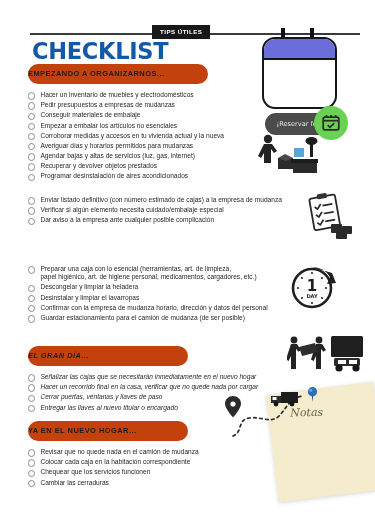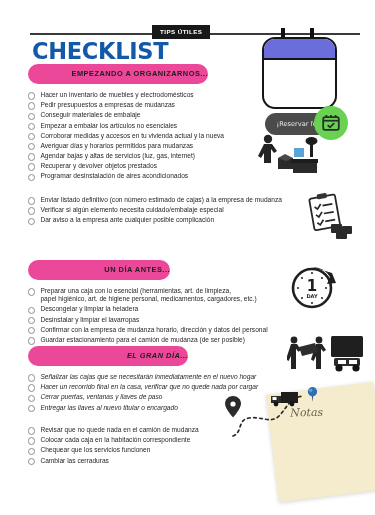--- a/index.html
+++ b/index.html
@@ -26,23 +26,23 @@
   
   .checklist-title {
     position: absolute; left: 32px; top: 38px;
     font-size: 22.5px; font-weight: bold; letter-spacing: -.3px;
     color: #1459a8; font-family: "DejaVu Sans", sans-serif;
   }
 
   
   .section { position: absolute; left: 28px; }
   .pill {
-    display: inline-block; background: #ec4899; color: #1d1d1f;
+    display: inline-block; background: #c2410c; color: #1d1d1f;
     border-radius: 11px; font-size: 7.4px; font-weight: bold;
-    letter-spacing: .5px; padding: 5.5px 0 6px; text-align: right;
+    letter-spacing: .5px; padding: 5.5px 0 6px; text-align: left;
   }
   .items { margin-top: 7px; }
   .item { display: flex; align-items: flex-start; margin-bottom: 1.6px; }
   .cbox {
     flex: 0 0 auto; width: 7.4px; height: 7.4px; border: 1px solid #8d8d8d;
     border-radius: 50%; margin-top: 1.2px; margin-right: 5px; background: #fff;
   }
   .itext { font-size: 6.6px; line-height: 8.4px; color: #231f20; }
 
   
@@ -259,21 +259,20 @@
         <span class="itext">Verificar si algún elemento necesita cuidado/embalaje especial</span>
       </div>
       <div class="item">
         <span class="cbox"></span>
         <span class="itext">Dar aviso a la empresa ante cualquier posible complicación</span>
       </div>
     </div>
   </div>
 
   <div class="section" style="top:258px;">
-    <div class="pill" style="width:142px">UN DÍA ANTES...</div>
     <div class="items">
       <div class="item">
         <span class="cbox"></span>
         <span class="itext" style="white-space:pre-line">Preparar una caja con lo esencial (herramientas, art. de limpieza,
 papel higiénico, art. de higiene personal, medicamentos, cargadores, etc.)</span>
       </div>
       <div class="item">
         <span class="cbox"></span>
         <span class="itext">Descongelar y limpiar la heladera</span>
       </div>
@@ -308,20 +307,21 @@
         <span class="itext">Cerrar puertas, ventanas y llaves de paso</span>
       </div>
       <div class="item">
         <span class="cbox"></span>
         <span class="itext">Entregar las llaves al nuevo titular o encargado</span>
       </div>
     </div>
   </div>
 
   <div class="section" style="top:419px;">
+    <div class="pill" style="width:160px">YA EN EL NUEVO HOGAR...</div>
     <div class="items">
       <div class="item">
         <span class="cbox"></span>
         <span class="itext">Revisar que no quede nada en el camión de mudanza</span>
       </div>
       <div class="item">
         <span class="cbox"></span>
         <span class="itext">Colocar cada caja en la habitación correspondiente</span>
       </div>
       <div class="item">

